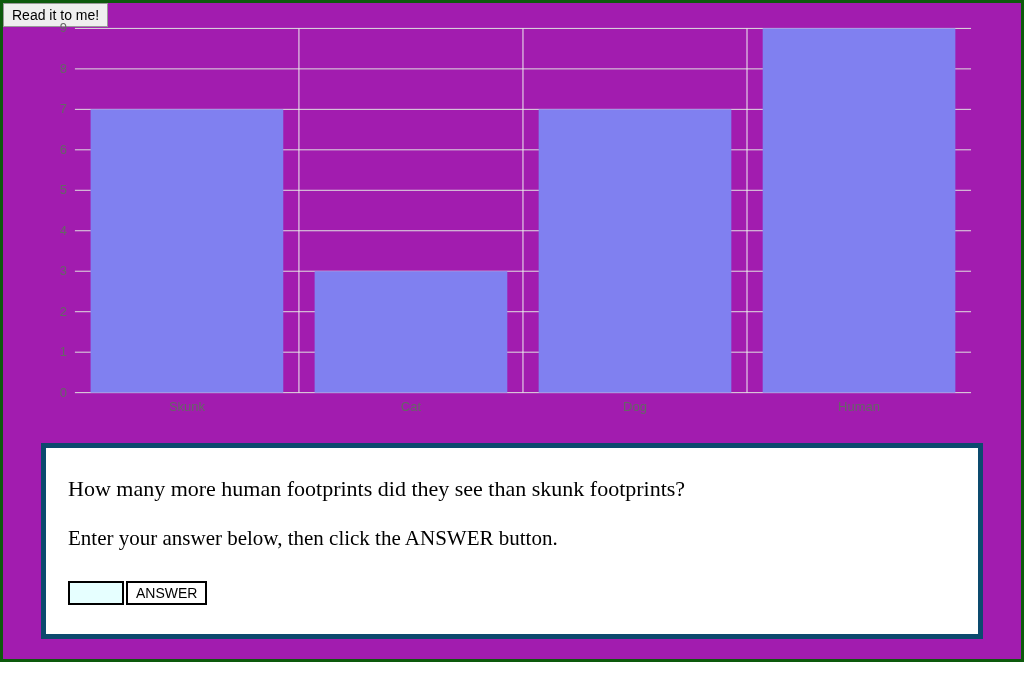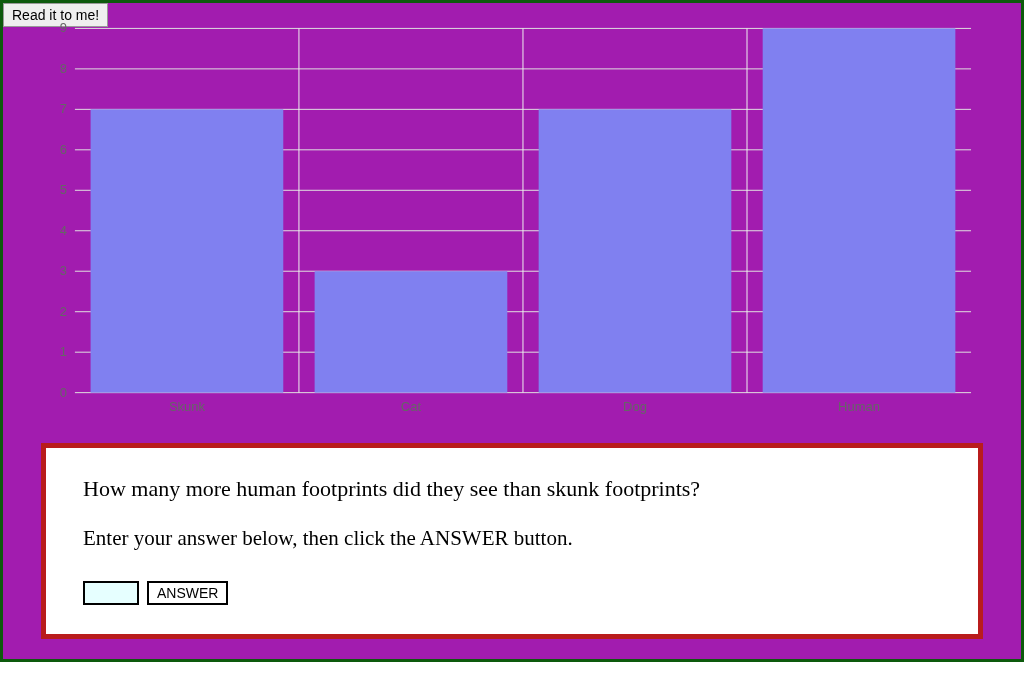--- a/index.html
+++ b/index.html
@@ -53,42 +53,42 @@
   }
   .bar {
     fill: #8080f0;
   }
   .question-box {
     position: absolute;
     top: 440px;
     left: 38px;
     right: 38px;
     bottom: 20px;
-    border: 5px solid #b91c1c;
-    padding: 28px 22px 20px 37px;
+    border: 5px solid #0c4a6e;
+    padding: 28px 22px 20px 22px;
     background: #fff;
   }
   .question-text {
     font-family: Georgia, 'Times New Roman', serif;
     font-size: 22px;
     margin: 0 0 24px 0;
     color: #000;
     font-weight: normal;
   }
   .instruction-text {
     font-family: Georgia, 'Times New Roman', serif;
     font-size: 21px;
     margin: 15px 0 30px 0;
     color: #000;
     font-weight: 300;
   }
   .answer-row {
     display: flex;
     align-items: flex-start;
-    gap: 8px;
+    gap: 2px;
   }
   .answer-input {
     width: 56px;
     height: 24px;
     border: 2px solid #000;
     background: #e6ffff;
     padding: 2px 4px;
     font-size: 14px;
   }
   .answer-button {

